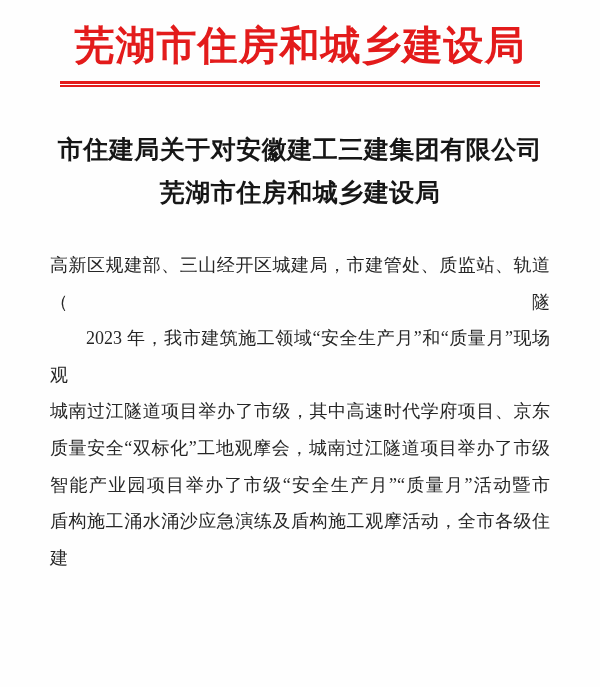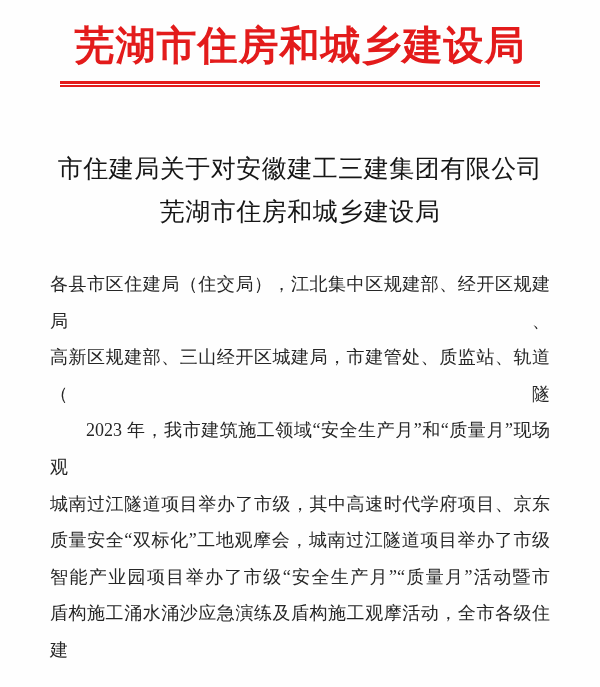--- a/index.html
+++ b/index.html
@@ -23,21 +23,21 @@
     line-height: 48px;
     letter-spacing: 1px;
     color: var(--accent);
     white-space: nowrap;
   }
   .rule { width: 480px; margin: 11px auto 0; }
   .rule .thick { height: 3px; background: var(--accent); margin-bottom: 1px; }
   .rule .thin  { height: 2px; background: var(--accent); }
 
   
-  .title { margin-top: 60px; font-weight: 400; }
+  .title { margin-top: 41px; font-weight: 700; }
   .tline {
     display: block;
     text-align: center;
     font-size: 25px;
     line-height: 43px;
     letter-spacing: 0.5px;
     color: #161616;
     white-space: nowrap;
   }
 
@@ -73,21 +73,20 @@
   </div>
 
   <h1 class="title">
     <span class="tline">市住建局关于对安徽建工三建集团有限公司</span>
     <span class="tline">芜湖市住房和城乡建设局</span>
   </h1>
 
   <div class="bodytext">
 
     <p class="para">
-      <span class="line">各县市区住建局（住交局），江北集中区规建部、经开区规建局、</span>
       <span class="line">高新区规建部、三山经开区城建局，市建管处、质监站、轨道（隧</span>
     </p>
 
     <p class="para">
       <span class="line indent">2023 年，我市建筑施工领域“安全生产月”和“质量月”现场观</span>
       <span class="line">城南过江隧道项目举办了市级，其中高速时代学府项目、京东</span>
       <span class="line">质量安全“双标化”工地观摩会，城南过江隧道项目举办了市级</span>
       <span class="line">智能产业园项目举办了市级“安全生产月”“质量月”活动暨市</span>
       <span class="line">盾构施工涌水涌沙应急演练及盾构施工观摩活动，全市各级住建</span>
 

